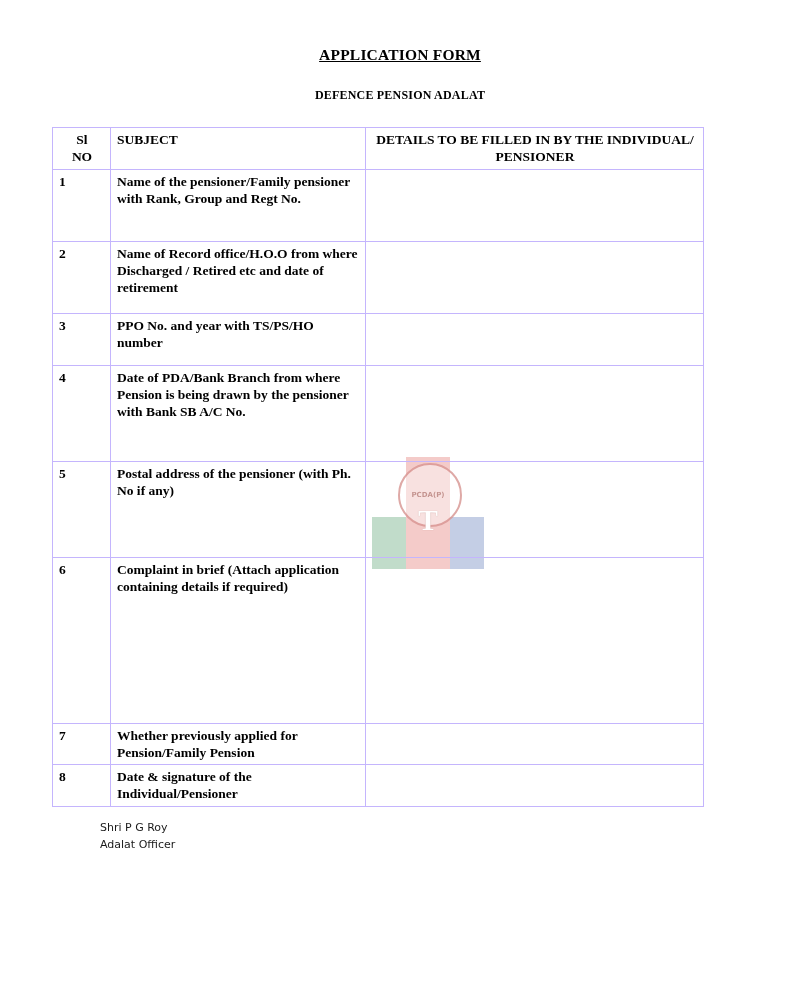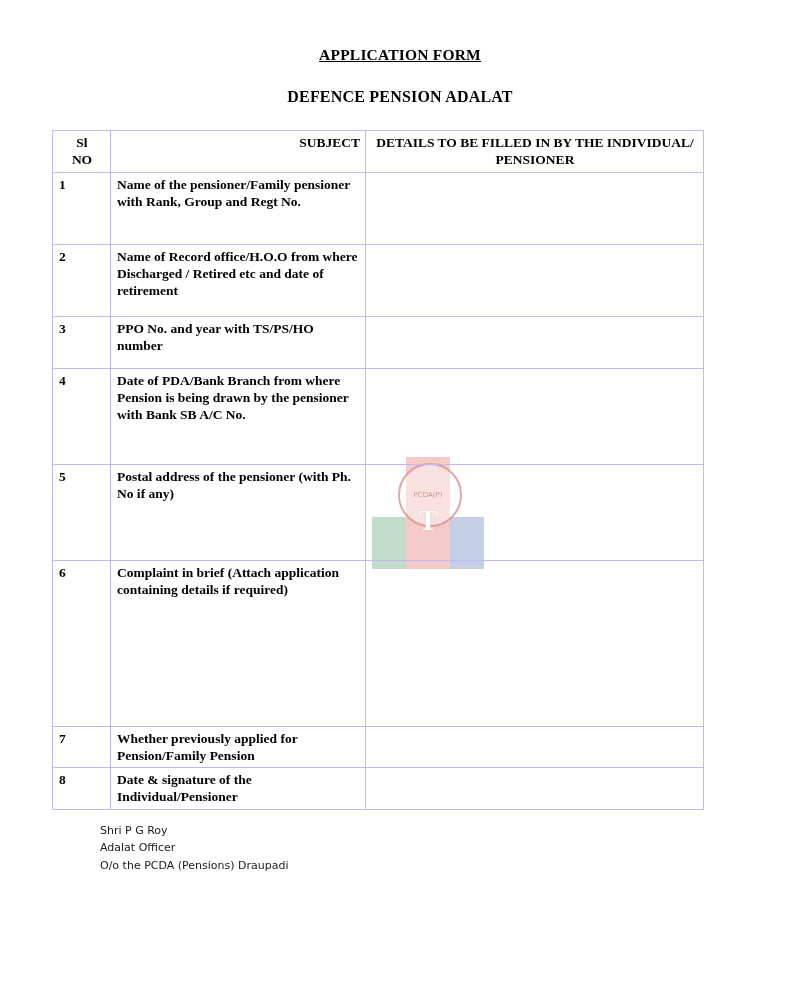--- a/index.html
+++ b/index.html
@@ -27,21 +27,21 @@
     text-align: center;
     font-weight: bold;
     font-size: 15.5px;
     text-decoration: underline;
     letter-spacing: 0.2px;
     margin: 8px 0 0 0;
   }
   .title-sub {
     text-align: center;
     font-weight: bold;
-    font-size: 16px;
+    font-size: 12px;
     letter-spacing: 0.2px;
     margin: 24px 0 0 0;
   }
   table.form-table {
     margin-top: 24px;
     border-collapse: collapse;
     width: 651px;
     table-layout: fixed;
   }
   table.form-table td, table.form-table th {
@@ -55,21 +55,21 @@
   .col-sl { width: 58px; }
   .col-subject { width: 255px; }
   .col-details { width: 338px; }
 
   thead .hdr-sl {
     vertical-align: top;
     padding-top: 20px;
     font-size: 13.5px;
   }
   thead .hdr-subject {
-    text-align: right;
+    text-align: left;
     vertical-align: top;
     padding-top: 5px;
     font-size: 14px;
   }
   thead .hdr-details {
     vertical-align: top;
     padding-top: 5px;
     padding-left: 10px;
     font-size: 14px;
   }
@@ -141,21 +141,21 @@
     opacity: 0.8;
   }
   .wm-text {
     position: absolute;
     left: 0; top: 34px;
     width: 112px;
     text-align: center;
     font-family: "DejaVu Sans", sans-serif;
     font-size: 7px;
     color: #8a2a22;
-    font-weight: normal;
+    font-weight: bold;
   }
   .wm-letter {
     position: absolute;
     left: 0; top: 46px;
     width: 112px;
     text-align: center;
     font-family: "Liberation Serif", serif;
     font-size: 30px;
     color: #ffffff;
     font-weight: bold;
@@ -239,16 +239,15 @@
         <td class="cell-sl">8</td>
         <td class="cell-subject">Date &amp; signature of the Individual/Pensioner</td>
         <td class="cell-details"></td>
       </tr>
     </tbody>
   </table>
 
   <div class="sign-block">
     <div>Shri P G Roy</div>
     <div>Adalat Officer</div>
-    <div>O/o the PCDA (Pensions) Draupadi</div>
   </div>
 
 </div>
 
 </body></html>

